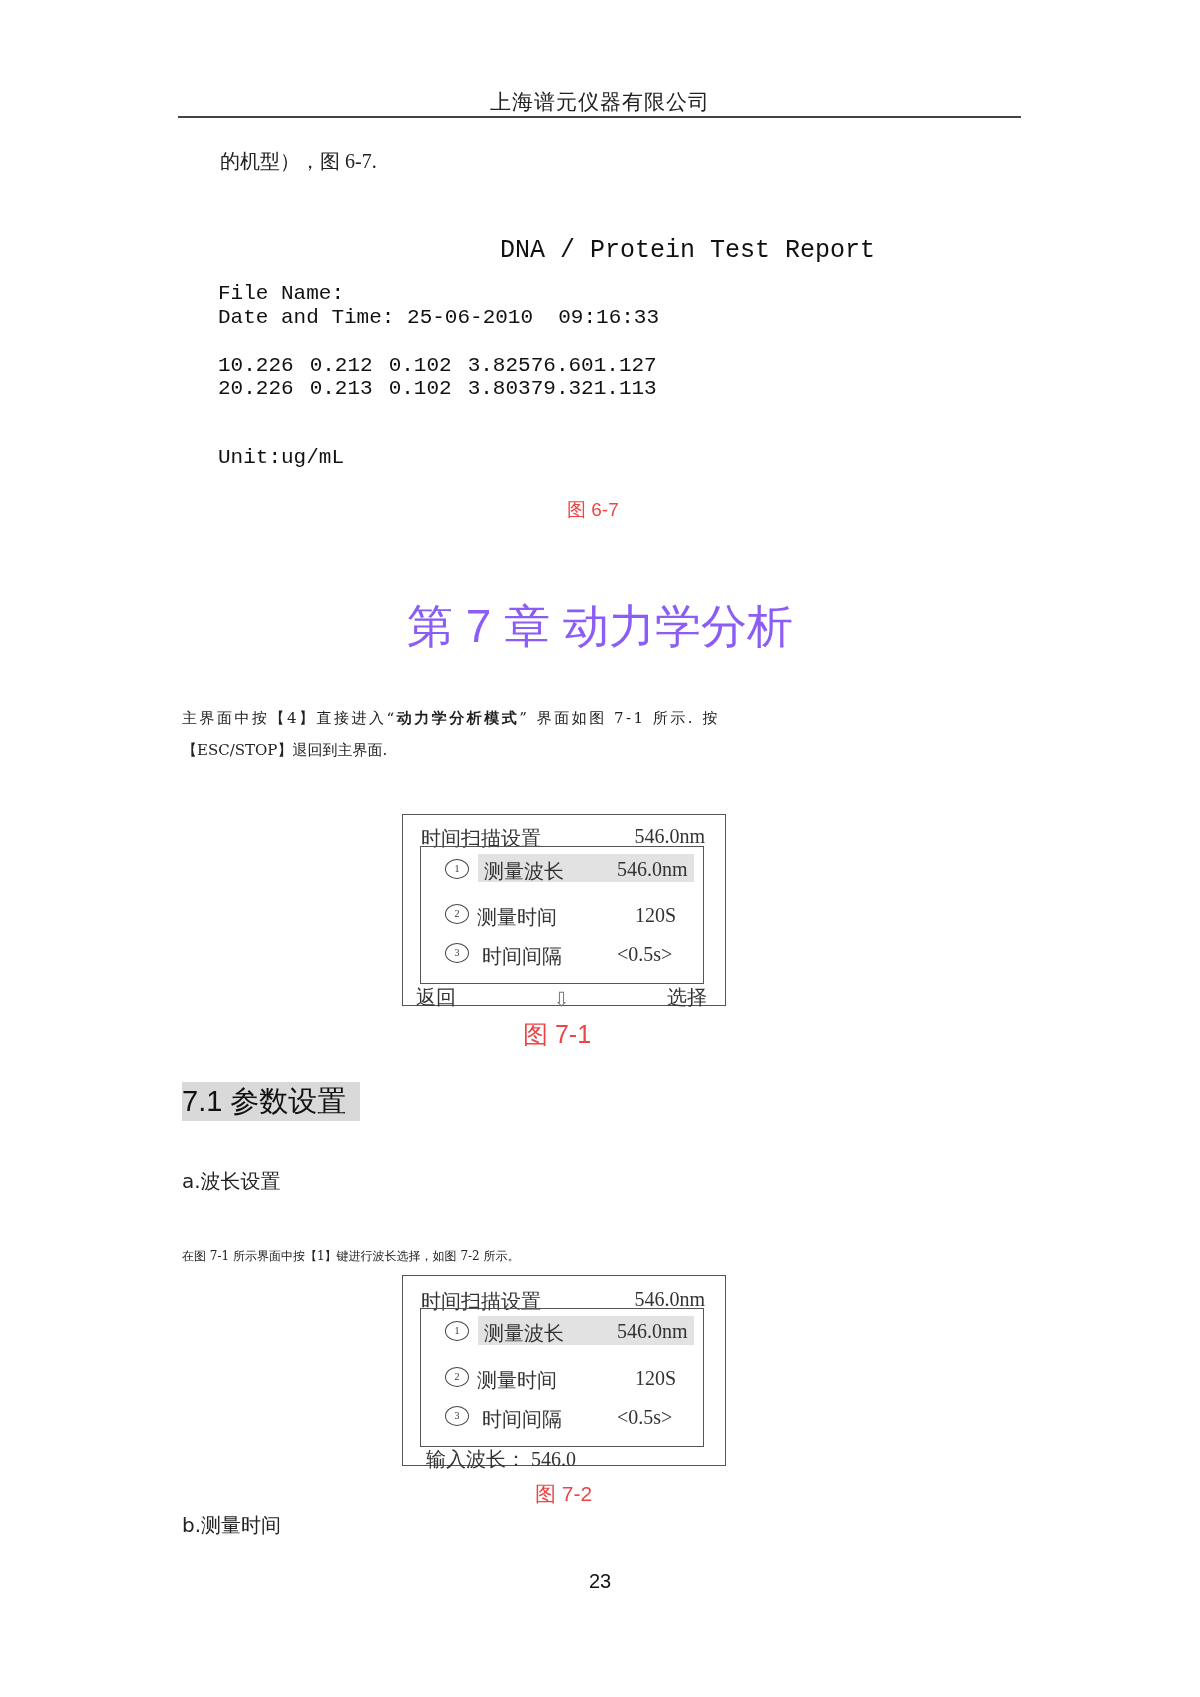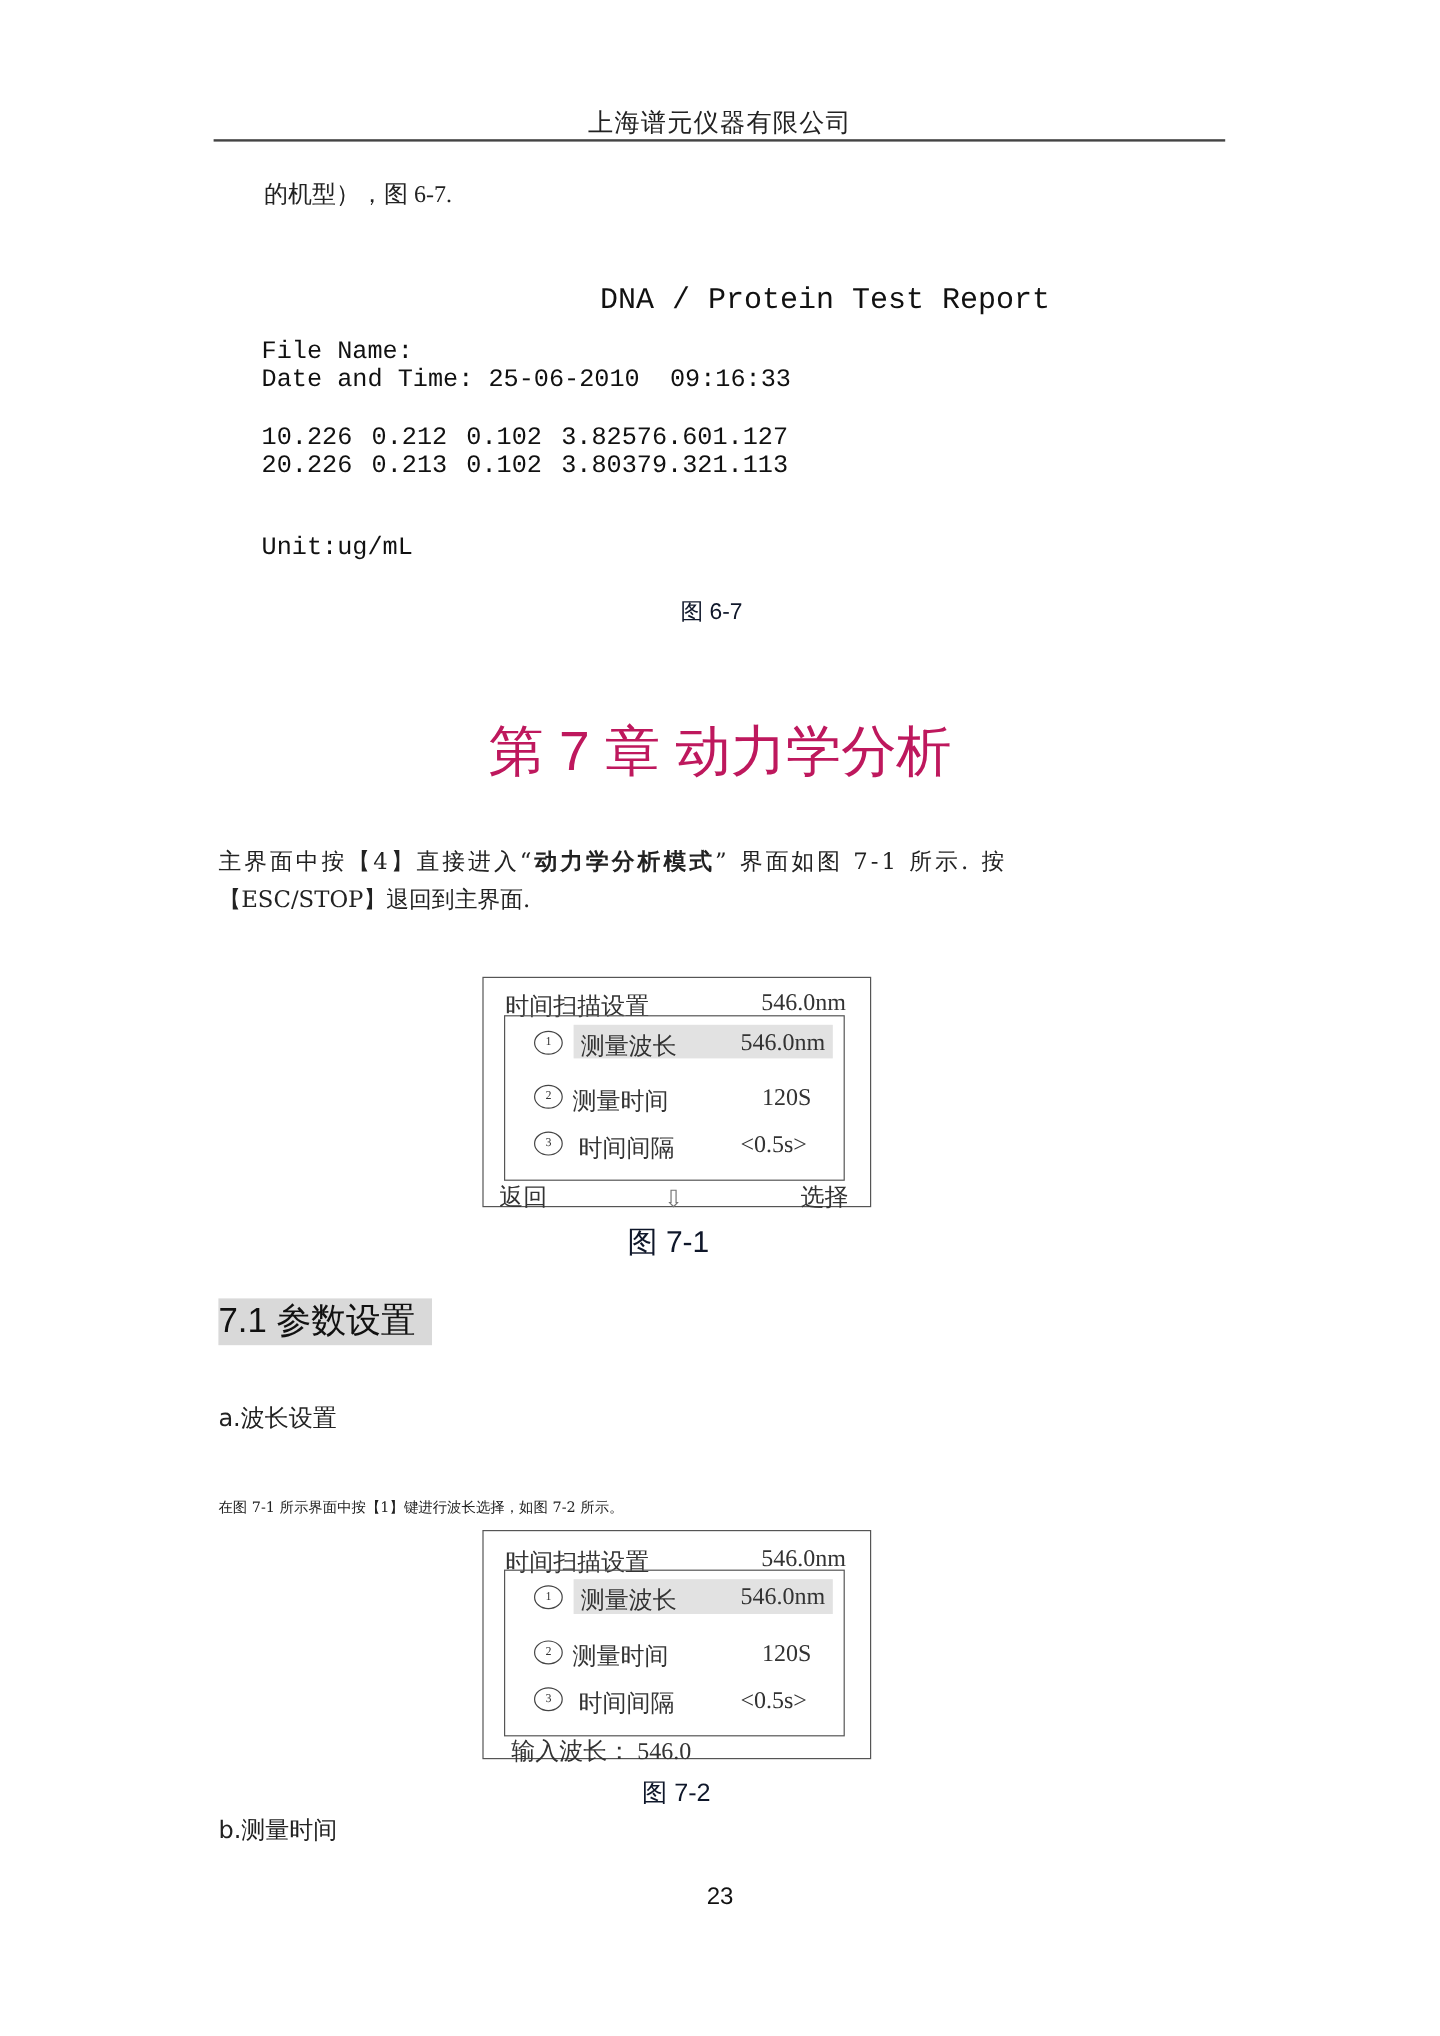--- a/index.html
+++ b/index.html
@@ -7,23 +7,23 @@
          font-family: "DejaVu Serif", "Liberation Serif", serif; color: #111; }
   .abs { position: absolute; font-family: Liberation Serif, serif; }
   .header-title { left: 0; width: 1200px; top: 88px; text-align: center; font-size: 21px; color: #222; letter-spacing: 1px; }
   .header-rule { left: 178px; width: 843px; top: 116px; height: 2px; background: #444; }
   .body-text { font-size: 20px; color: #222; }
   .mono { font-family: "Liberation Mono", "DejaVu Sans Mono", monospace; color: #111; }
   .report-title { left: 500px; top: 236px; font-size: 25px; }
   .report-line { left: 218px; font-size: 21px; white-space: pre; }
   .report-table { position: absolute; left: 218px; top: 354px; border-collapse: collapse; font-size: 21px; }
   .report-table td, .report-table th { padding: 0; font-weight: normal; height: 23px; text-align: right; }
-  .caption { font-family: "Liberation Sans", "DejaVu Sans", sans-serif; font-size: 19px; color: #0f172a; }
-  .chapter-title { left: 0; width: 1200px; top: 596px; text-align: center; font-family: "Liberation Sans", "DejaVu Sans", sans-serif; font-size: 46px; color: #be185d; }
-  .para { left: 182px; width: 830px; font-size: 19px; line-height: 32px; color: #222; font-family: "DejaVu Serif", serif; }
+  .caption { font-family: "Liberation Sans", "DejaVu Sans", sans-serif; font-size: 19px; color: #ef4444; }
+  .chapter-title { left: 0; width: 1200px; top: 596px; text-align: center; font-family: "Liberation Sans", "DejaVu Sans", sans-serif; font-size: 46px; color: #8b5cf6; }
+  .para { left: 182px; width: 830px; font-size: 15px; line-height: 32px; color: #222; font-family: "DejaVu Serif", serif; }
   .para .bold { font-weight: bold; font-family: "DejaVu Sans", sans-serif; }
   .lcd-outer { border: 1.5px solid #555; background: #fff; font-family: "Liberation Serif", "DejaVu Serif", serif; color: #333; }
   .lcd-inner { position: absolute; border: 1.5px solid #555; }
   .lcd-text { position: absolute; font-size: 20px; white-space: nowrap; }
   .lcd-hl { position: absolute; background: #e2e2e2; }
   .circ { position: absolute; width: 22px; height: 18px; border: 1.2px solid #444; border-radius: 50%; font-size: 10px; text-align: center; line-height: 18px; }
   .section-head { left: 182px; top: 1082px; width: 178px; height: 39px; background: #d9d9d9; font-family: "Liberation Sans", "DejaVu Sans", sans-serif; font-size: 29px; line-height: 39px; color: #111; white-space: nowrap; }
   .page-num { left: 0; width: 1200px; top: 1570px; text-align: center; font-family: "Liberation Sans", sans-serif; font-size: 20px; color: #111; }
 </style>
 </head>

